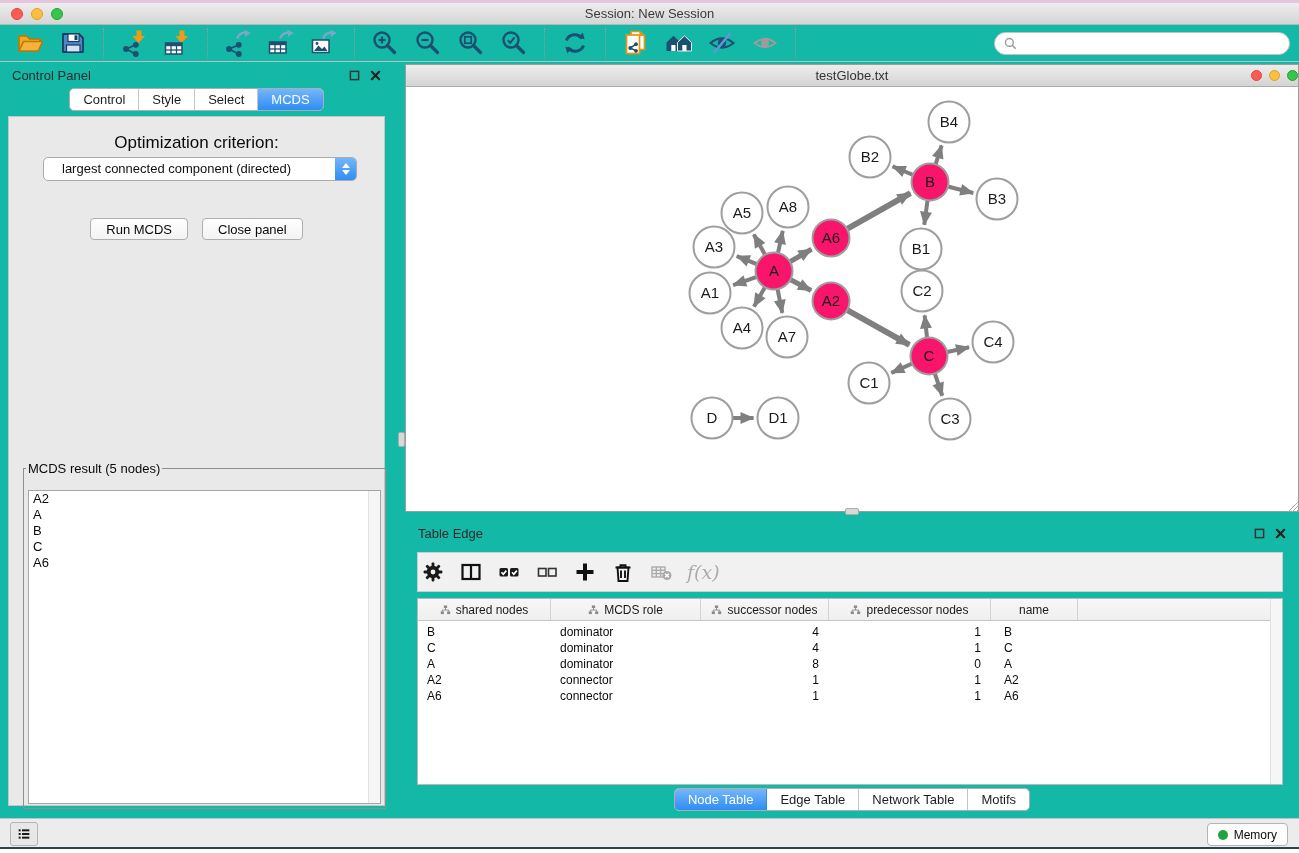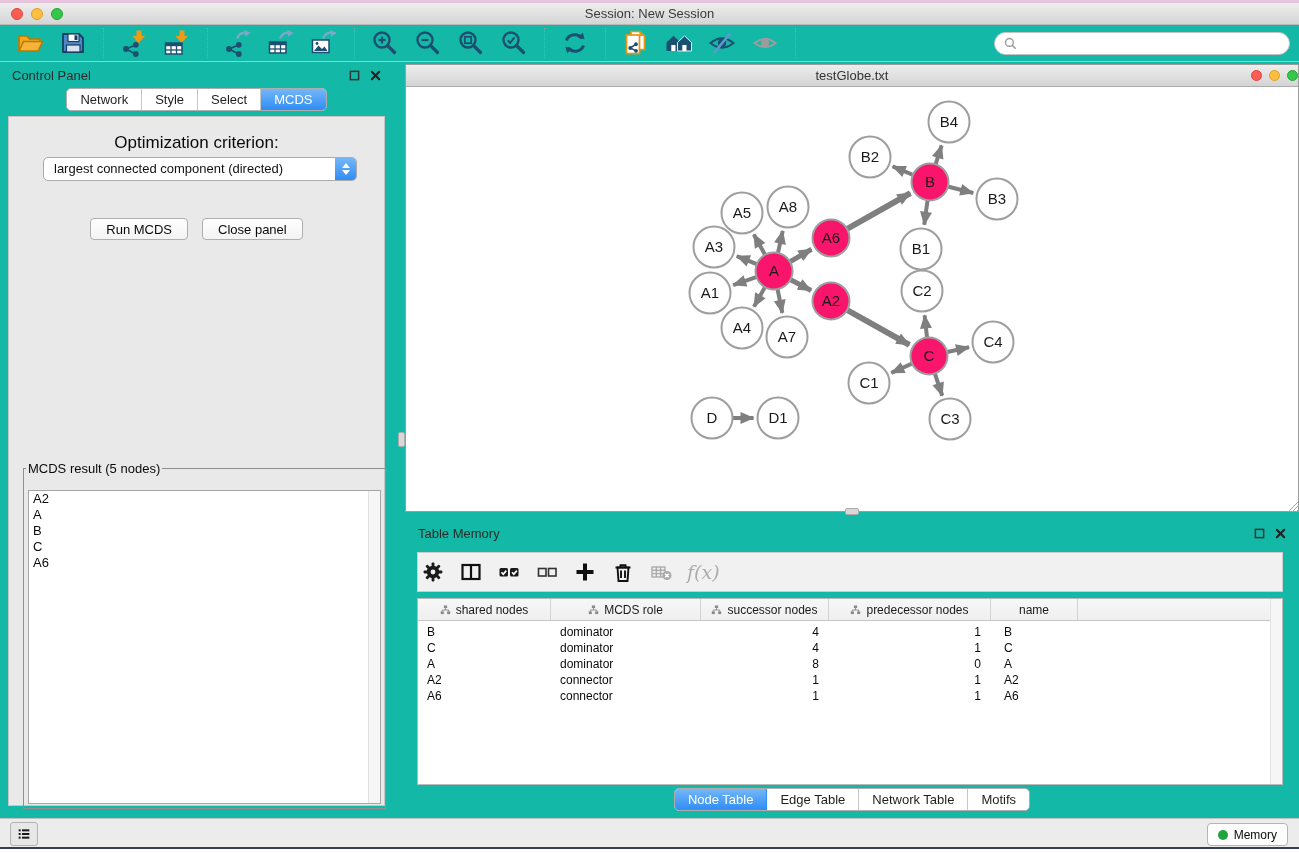--- a/index.html
+++ b/index.html
@@ -41,21 +41,21 @@
        border-right:1px solid #C6C6C6;cursor:pointer;white-space:nowrap;}
   .seg:last-child{border-right:none;}
   .seg.active{background:linear-gradient(#74B6F9,#2F8DF4);color:#fff;border-right-color:#2F8DF4;}
   
   .control-panel{position:absolute;left:0;top:62px;width:393px;height:756px;}
   .cp-content{position:absolute;left:8px;top:54px;width:377px;height:690px;background:#E9E9E9;
               border:1px solid #C6C6C6;box-sizing:border-box;}
   .opt-label{position:absolute;left:0;right:0;top:16px;text-align:center;font-size:17px;color:#0A0A0A;}
   .dropdown{position:absolute;left:34px;top:40px;width:314px;height:24px;background:#fff;
             border:1px solid #ABABAB;border-radius:5px;box-sizing:border-box;cursor:pointer;}
-  .dd-text{font-size:13px;line-height:22px;padding-left:10px;white-space:nowrap;overflow:hidden;}
+  .dd-text{font-size:13px;line-height:22px;padding-left:18px;white-space:nowrap;overflow:hidden;}
   .dd-stepper{position:absolute;right:0;top:0;width:21px;height:22px;border-radius:0 4px 4px 0;
               background:linear-gradient(#74B6F9,#2F8DF4);display:flex;flex-direction:column;
               align-items:center;justify-content:center;gap:2px;}
   .chev-up{width:0;height:0;border-left:4px solid transparent;border-right:4px solid transparent;
            border-bottom:5px solid #fff;}
   .chev-down{width:0;height:0;border-left:4px solid transparent;border-right:4px solid transparent;
              border-top:5px solid #fff;}
   .btn-row{position:absolute;left:0;right:0;top:73px;display:flex;justify-content:center;gap:14px;margin-top:28px;}
   .mac-btn{background:linear-gradient(#FFFFFF,#F3F3F3);border:1px solid #AFAFAF;border-radius:4px;
            height:22px;padding:0 15px;font-size:13px;color:#0A0A0A;display:inline-flex;
@@ -320,21 +320,21 @@
         </span>
         <span>
           <svg viewBox="0 0 12 12">
               <path d="M2 2 L10 10 M10 2 L2 10" stroke="#222" stroke-width="2.4" stroke-linecap="round"></path>
             </svg>
         </span>
       </span>
     </div>
     <div class="seg-row">
       <div class="seg-control" id="cp-tabs">
-          <div class="seg">Network</div>
+          <div class="seg">Control</div>
           <div class="seg">Style</div>
           <div class="seg">Select</div>
           <div class="seg active">MCDS</div>
         </div>
     </div>
     <div class="cp-content">
       <div class="opt-label">Optimization criterion:</div>
       <div class="dropdown">
         <div class="dd-text">largest connected component (directed)</div>
         <div class="dd-stepper">
@@ -447,21 +447,21 @@
             <line x1="11" y1="13" x2="13" y2="11"></line>
       </g>
         </svg>
     </div>
   </div>
   <div class="handle-v"></div>
   <div class="handle-h"></div>
 
   <div class="table-panel">
     <div class="panel-head" style="padding:0 13px;">
-      <span class="panel-title">Table Memory</span>
+      <span class="panel-title">Table Edge</span>
       <span class="panel-btns">
         <span>
           <svg viewBox="0 0 12 12">
               <rect x="1.5" y="1.5" width="9" height="9" fill="none" stroke="#333" stroke-width="1.6"></rect>
             </svg>
         </span>
         <span>
           <svg viewBox="0 0 12 12">
               <path d="M2 2 L10 10 M10 2 L2 10" stroke="#222" stroke-width="2.4" stroke-linecap="round"></path>
             </svg>

